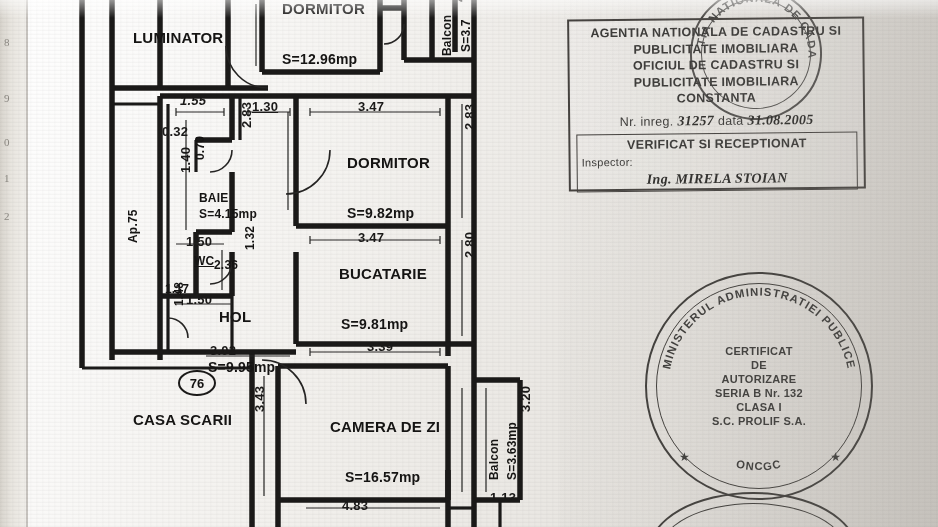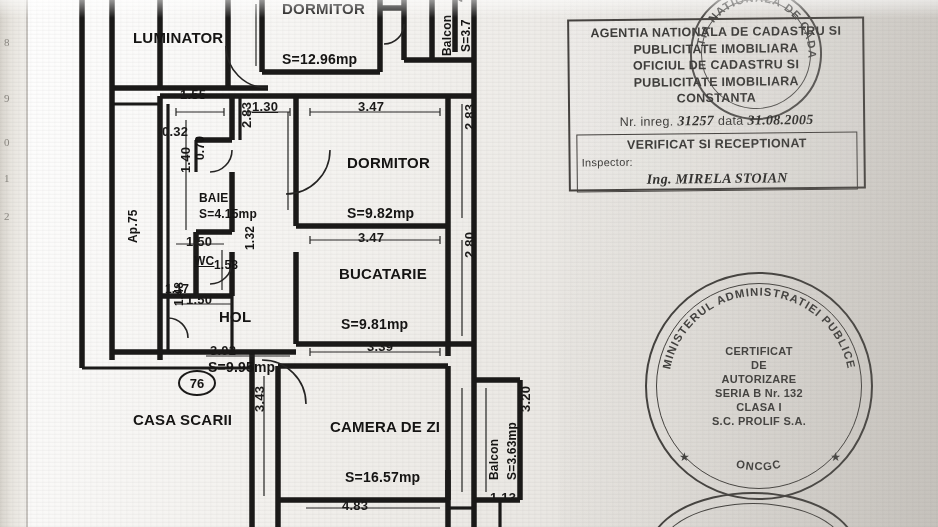--- a/index.html
+++ b/index.html
@@ -356,32 +356,32 @@
 <div class="lbl dim-sm rot90" style="left:505px; top:480px;">S=3.63mp</div>
 
 <div class="lbl room-name" style="left:133px; top:411px;">CASA SCARII</div>
 
 <div class="lbl dim-sm rot90" style="left:126px; top:243px;">Ap.75</div>
 
 <div class="circle-num" style="left:178px; top:370px;text-align:center;">76</div>
 
 <div class="lbl dim-txt rot90" style="left:452px; top:2px;">4.03</div>
 
-<div class="lbl dim-txt" style="left:180px; top:87px;">1.55</div>
+<div class="lbl dim-txt" style="left:180px; top:93px;font-style:italic;">1.55</div>
 <div class="lbl dim-txt" style="left:252px; top:99px;text-decoration:underline;">1.30</div>
 <div class="lbl dim-txt" style="left:358px; top:99px;">3.47</div>
 <div class="lbl dim-txt" style="left:162px; top:124px;">0.32</div>
 <div class="lbl dim-sm rot90" style="left:193px; top:160px;">0.70</div>
 <div class="lbl dim-txt rot90" style="left:239px; top:128px;">2.83</div>
 <div class="lbl dim-txt rot90" style="left:462px; top:130px;">2.83</div>
 <div class="lbl dim-txt rot90" style="left:178px; top:173px;">1.40</div>
 
 <div class="lbl dim-txt" style="left:186px; top:234px;">1.50</div>
 <div class="lbl dim-sm rot90" style="left:243px; top:250px;">1.32</div>
-<div class="lbl dim-sm" style="left:214px; top:258px;">1.58</div>
+<div class="lbl dim-sm" style="left:214px; top:258px;">2.36</div>
 <div class="lbl dim-sm" style="left:165px; top:258px;margin-top:24px;">1.17</div>
 <div class="lbl dim-txt" style="left:186px; top:292px;">1.50</div>
 <div class="lbl dim-sm rot90" style="left:172px; top:306px;">1.48</div>
 
 <div class="lbl dim-txt" style="left:358px; top:230px;">3.47</div>
 <div class="lbl dim-txt rot90" style="left:462px; top:258px;">2.80</div>
 
 <div class="lbl dim-txt" style="left:210px; top:343px;">3.02</div>
 <div class="lbl dim-txt" style="left:367px; top:339px;">3.39</div>
 

